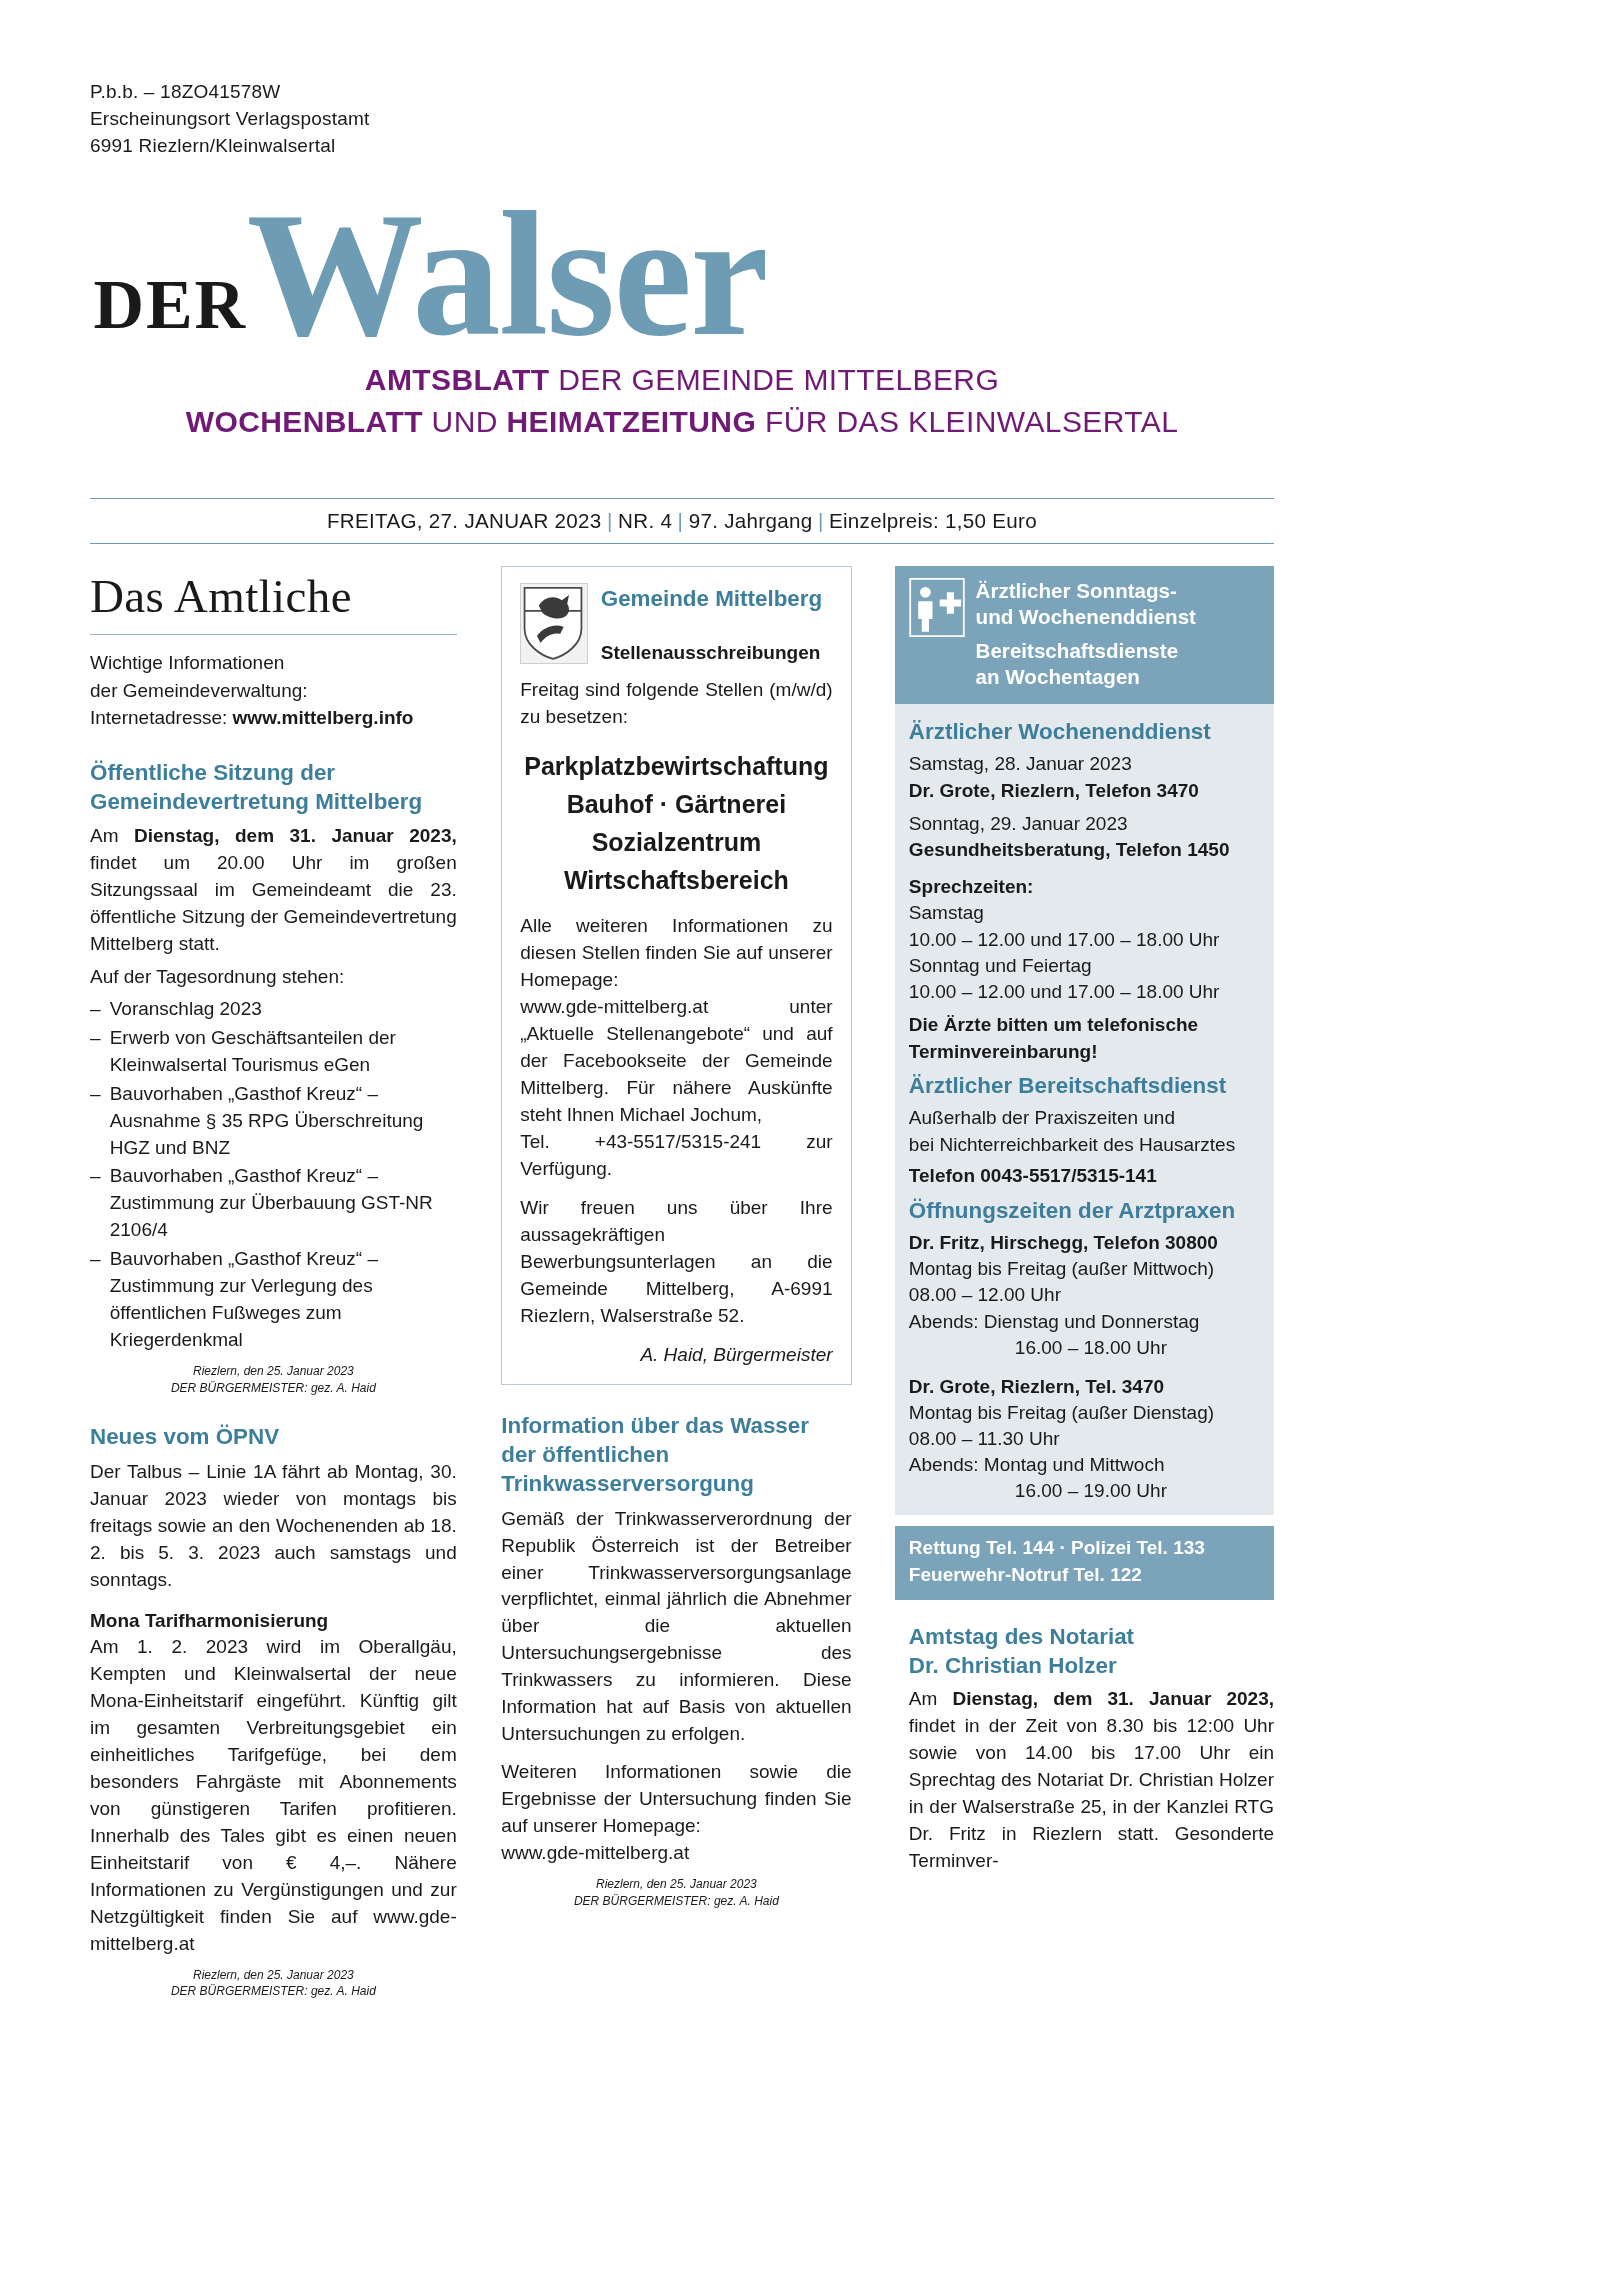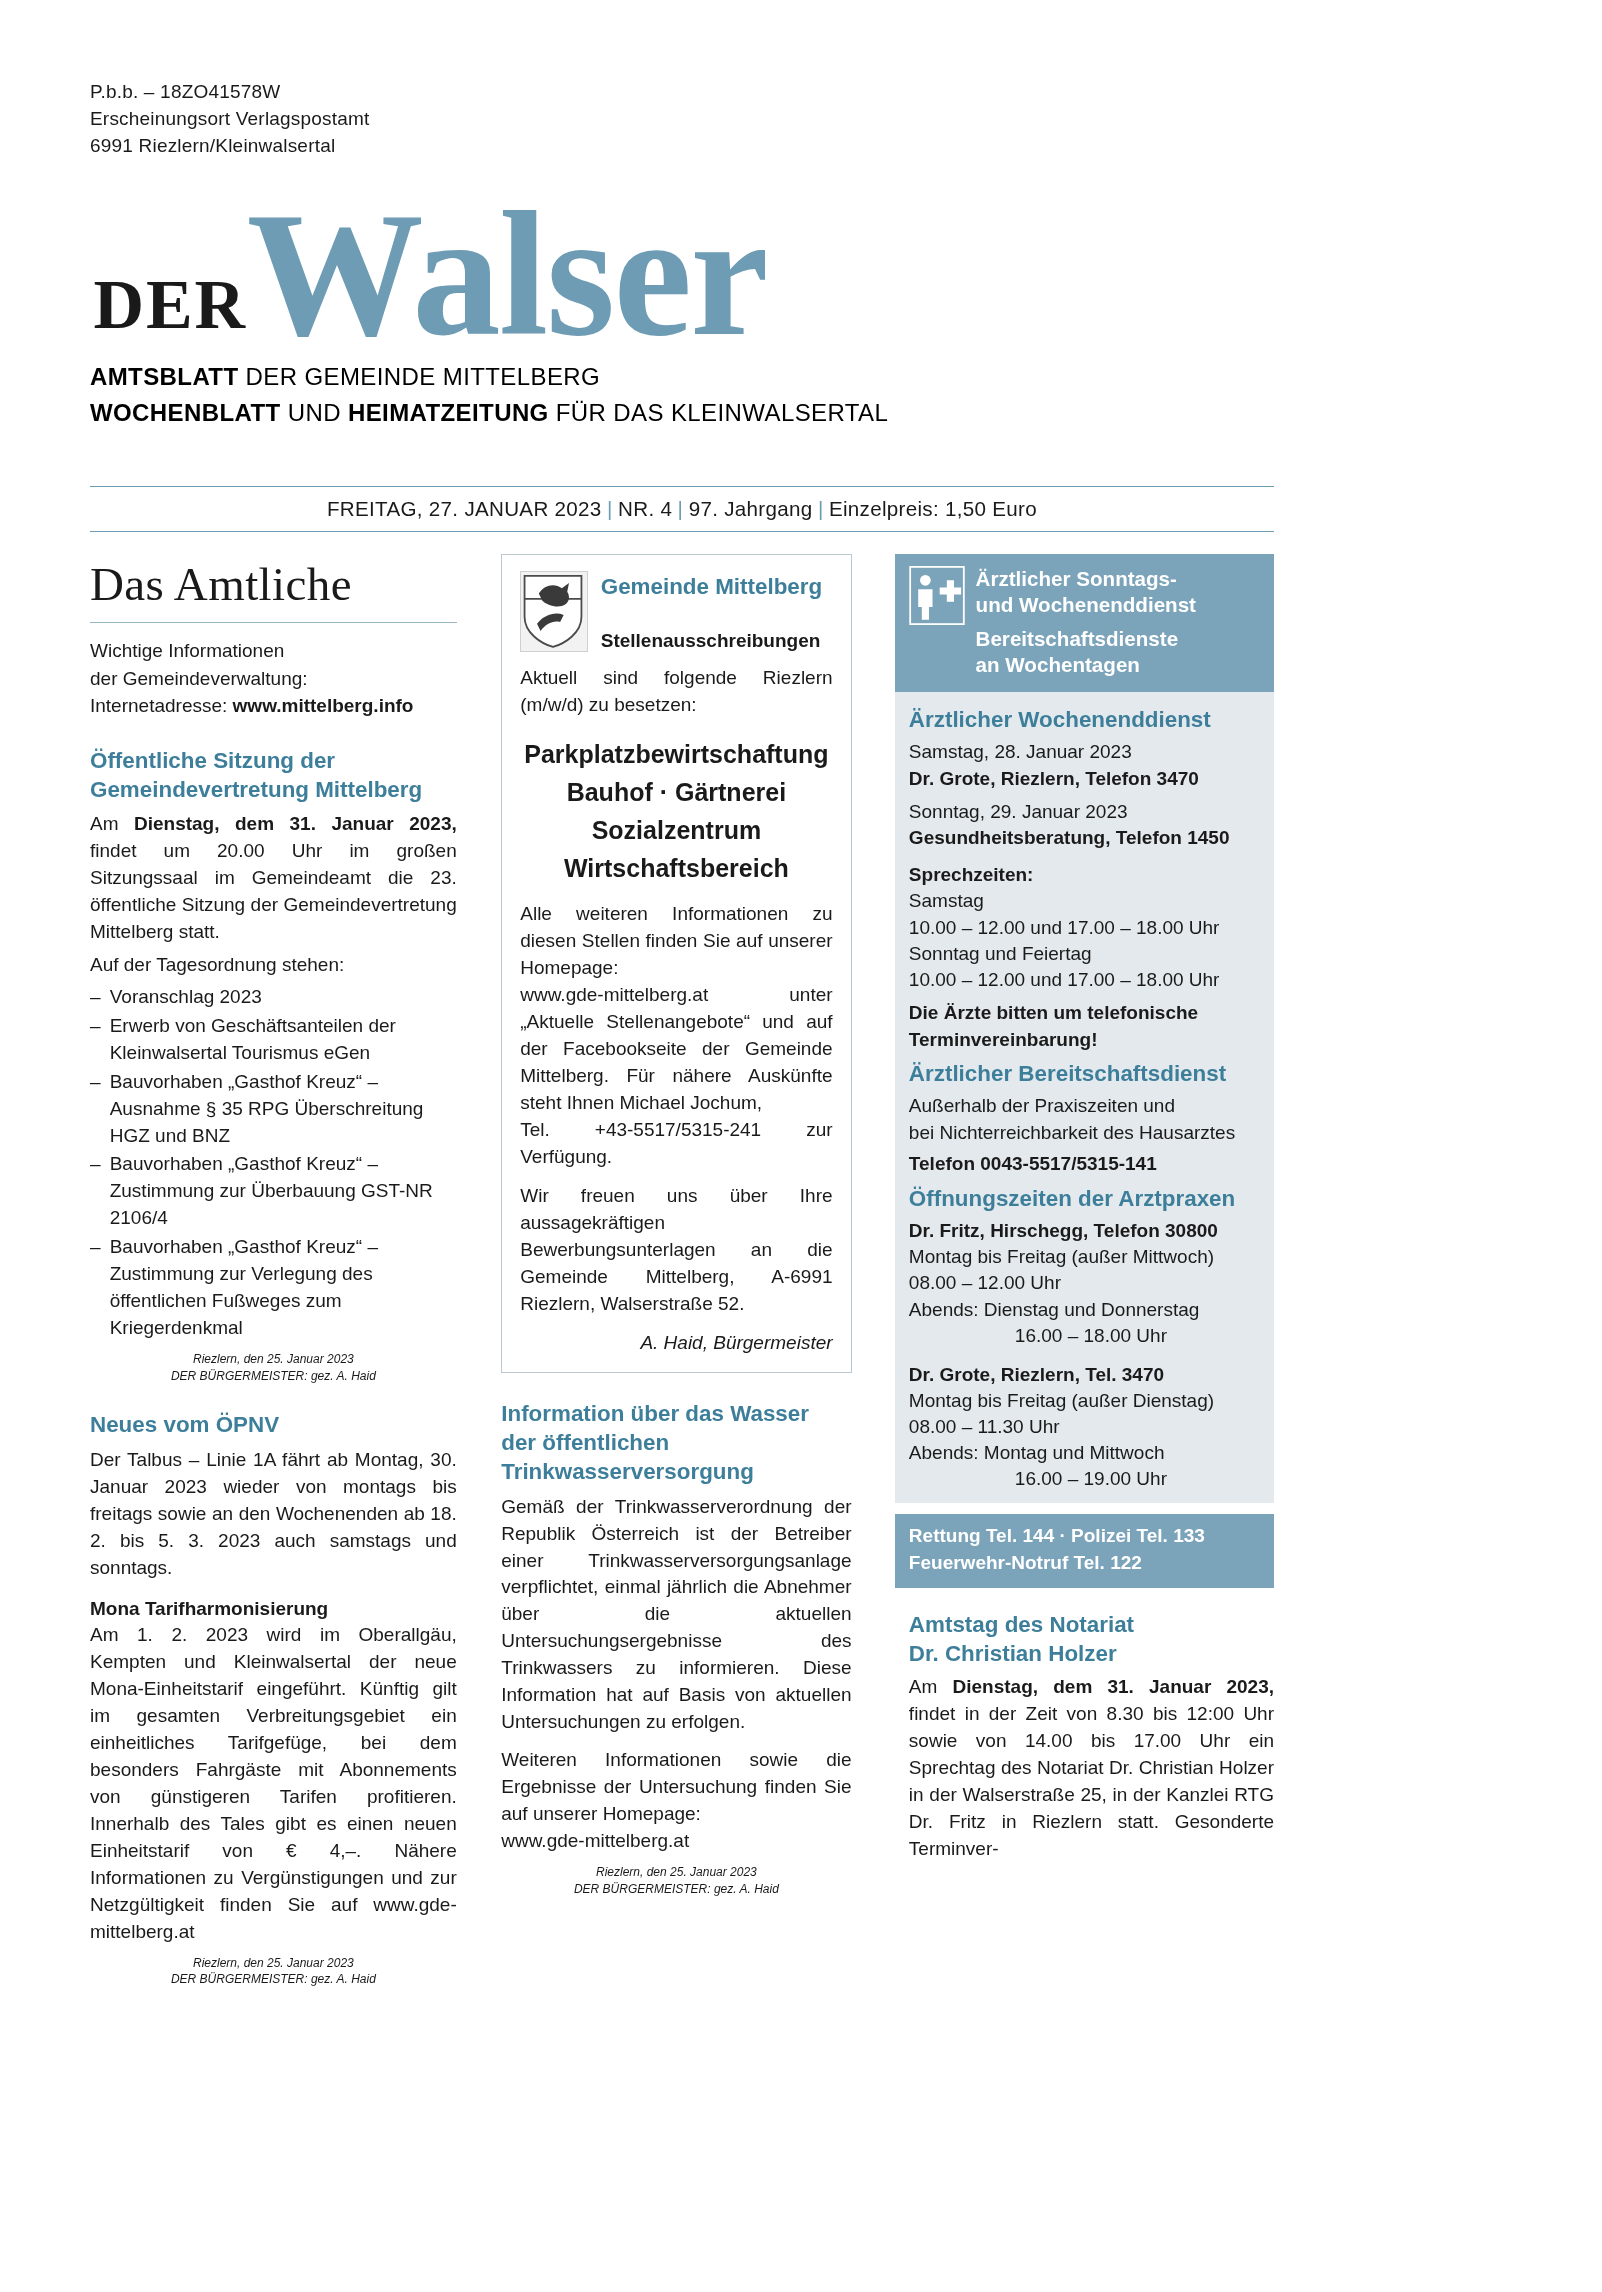--- a/index.html
+++ b/index.html
@@ -44,24 +44,24 @@
   .logo-walser{
     font-family:"Liberation Serif", serif;
     font-size:177px;
     font-weight:700;
     color:#6d9cb4;
     line-height:.95;
     letter-spacing:-1.8px;
     margin-left:0;
   }
   .sub1,.sub2{
-    text-align:left;
-    font-size:24px;
+    text-align:center;
+    font-size:30px;
     letter-spacing:0.4px;
-    color:#000000;
+    color:#701a75;
   }
   .sub1{margin-top:5.4px;}
   .sub2{margin-top:8px;}
   .sub1 b,.sub2 b{font-weight:700;}
 
   .rule-top{border-top:1.8px solid #6d9cb4;margin-top:59px;}
   .rule-bottom{border-top:1.8px solid #6d9cb4;}
   .issue-line{
     text-align:center;
     font-size:20.6px;
@@ -341,21 +341,21 @@
               <path d="M20 24 c6 -10 18 -12 26 -6 l8 -6 -2 10 c4 6 2 14 -6 16 -8 2 -18 -2 -22 -6 z" fill="#3a3a3a"></path>
               <path d="M18 58 c8 -10 20 -14 30 -10 l-4 8 c-8 -2 -16 2 -22 10 z" fill="#3a3a3a"></path>
             </svg>
           </div>
           <div>
             <div class="gem-title">Gemeinde Mittelberg</div>
             <div class="gem-sub">Stellenausschreibungen</div>
           </div>
         </div>
 
-        <div class="gem-text">Aktuell sind folgende Riezlern (m/w/d) zu besetzen:</div>
+        <div class="gem-text">Freitag sind folgende Stellen (m/w/d) zu besetzen:</div>
 
         <div class="stellen">
           <div>Parkplatzbewirtschaftung</div>
           <div>Bauhof · Gärtnerei</div>
           <div>Sozialzentrum</div>
           <div>Wirtschaftsbereich</div>
         </div>
 
         <div class="gem-text" style="white-space:pre-line;margin-top:0">Alle weiteren Informationen zu diesen Stellen finden Sie auf unserer Homepage:
 www.gde-mittelberg.at unter „Aktuelle Stellenangebote“ und auf der Facebookseite der Gemeinde Mittelberg. Für nähere Auskünfte steht Ihnen Michael Jochum,

